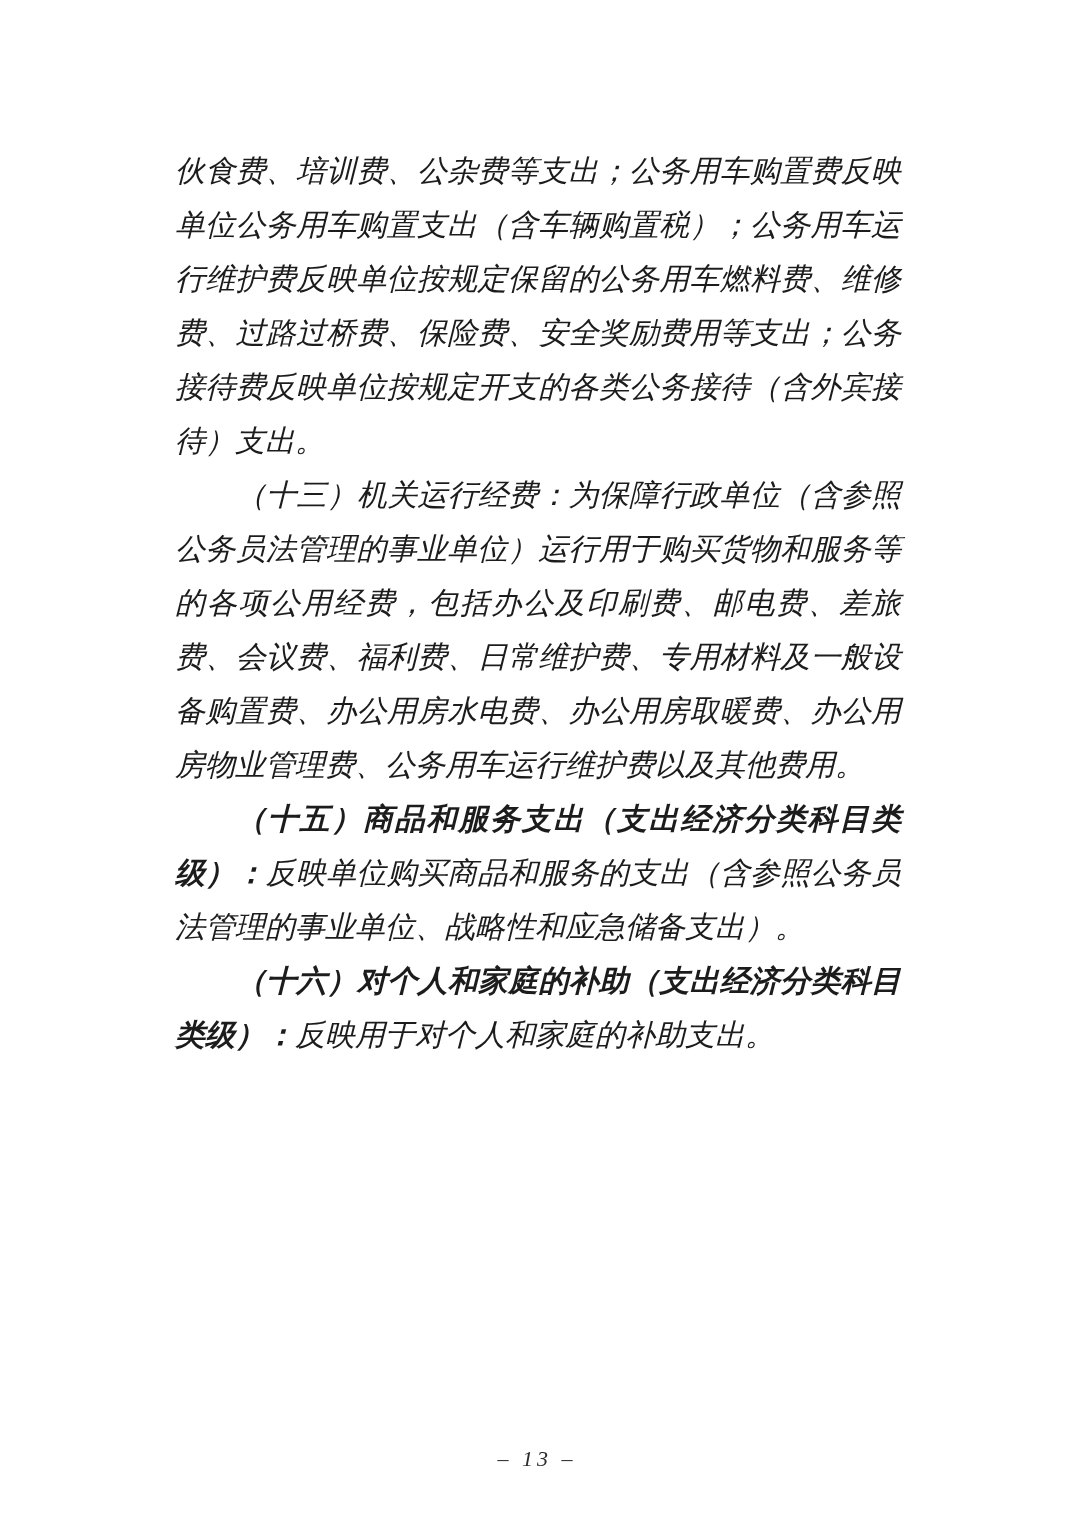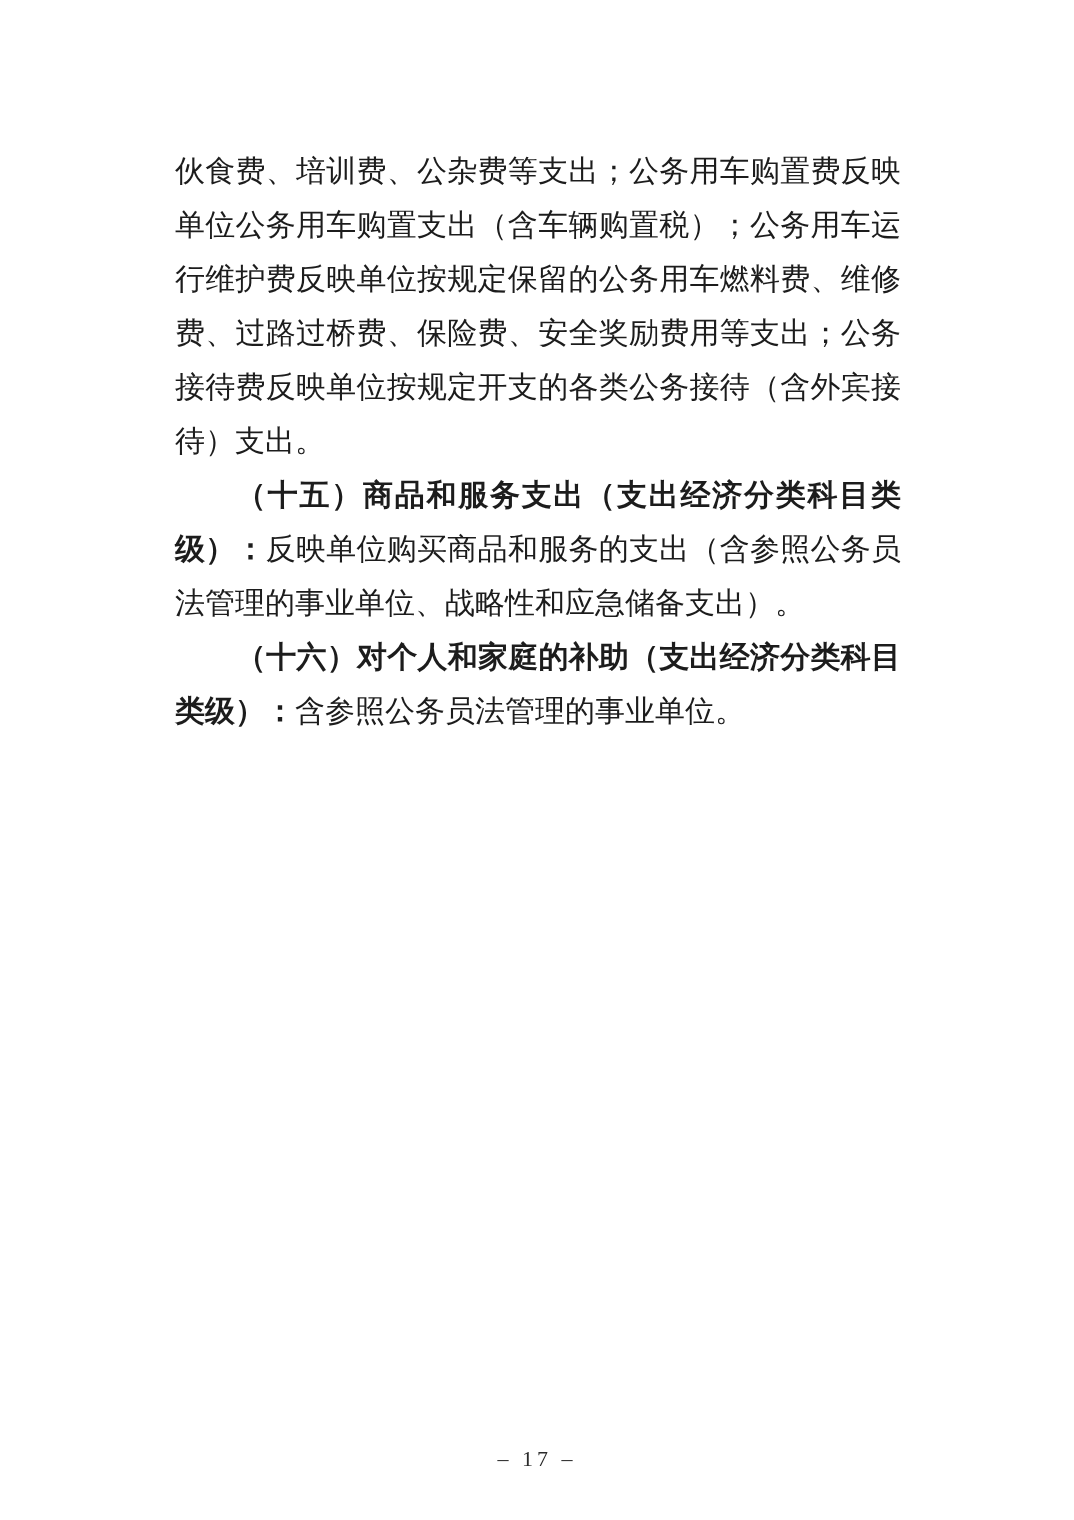--- a/index.html
+++ b/index.html
@@ -14,20 +14,21 @@
     overflow: hidden;
     font-family: "Liberation Serif", "DejaVu Serif", serif;
   }
   .page {
     position: absolute;
     left: 0;
     top: 0;
     width: 1074px;
     height: 1452px;
     background: #ffffff;
+    font-style: italic;
   }
   .doc-body {
     position: absolute;
     left: 175px;
     top: 144px;
     width: 726px;
   }
   .para {
     margin: 0;
     padding: 0;
@@ -55,17 +56,18 @@
     letter-spacing: 4px;
     color: #2b2b2b;
   }
 </style>
 </head>
 <body>
 
 <div class="page">
   <main class="doc-body" id="doc-body">
       <p class="para"><span class="seg-regular">伙食费、培训费、公杂费等支出；公务用车购置费反映单位公务用车购置支出（含车辆购置税）；公务用车运行维护费反映单位按规定保留的公务用车燃料费、维修费、过路过桥费、保险费、安全奖励费用等支出；公务接待费反映单位按规定开支的各类公务接待（含外宾接待）支出。</span></p>
+      <p class="para indent"><span class="seg-regular">（十三）机关运行经费：为保障行政单位（含参照公务员法管理的事业单位）运行用于购买货物和服务等的各项公用经费，包括办公及印刷费、邮电费、差旅费、会议费、福利费、日常维护费、专用材料及一般设备购置费、办公用房水电费、办公用房取暖费、办公用房物业管理费、公务用车运行维护费以及其他费用。</span></p>
       <p class="para indent"><span class="seg-bold">（十五）商品和服务支出（支出经济分类科目类级）：</span><span class="seg-regular">反映单位购买商品和服务的支出（含参照公务员法管理的事业单位、战略性和应急储备支出）。</span></p>
-      <p class="para indent"><span class="seg-bold">（十六）对个人和家庭的补助（支出经济分类科目类级）：</span><span class="seg-regular">含参照公务员法管理的事业单位。</span></p>
+      <p class="para indent"><span class="seg-bold">（十六）对个人和家庭的补助（支出经济分类科目类级）：</span><span class="seg-regular">反映用于对个人和家庭的补助支出。</span></p>
     </main>
-  <footer class="page-footer">– 17 –</footer>
+  <footer class="page-footer">– 13 –</footer>
 </div>
 
 </body></html>

